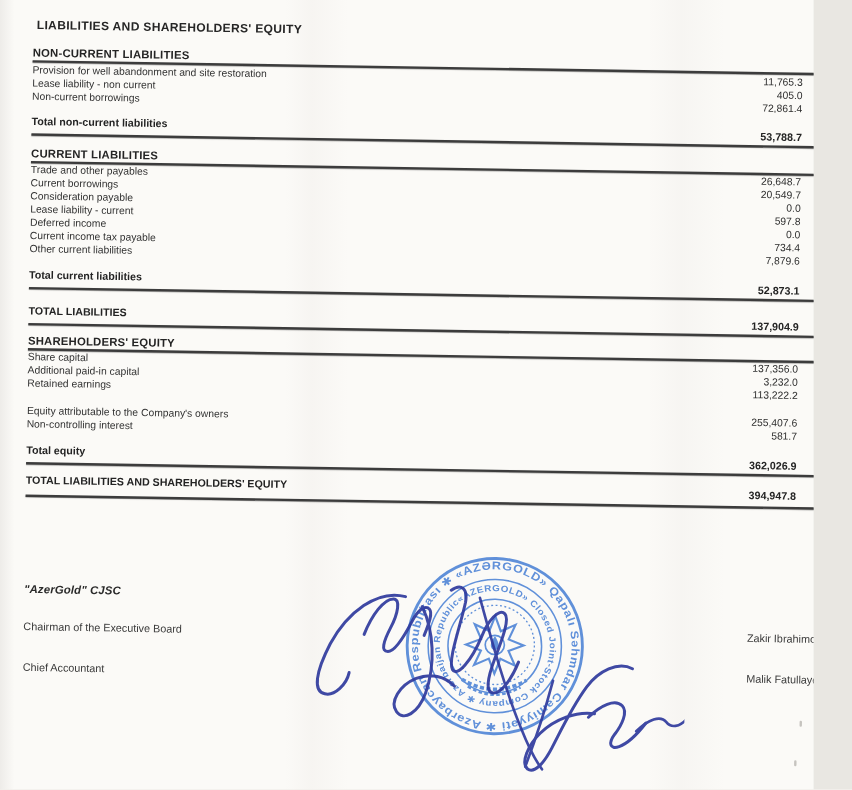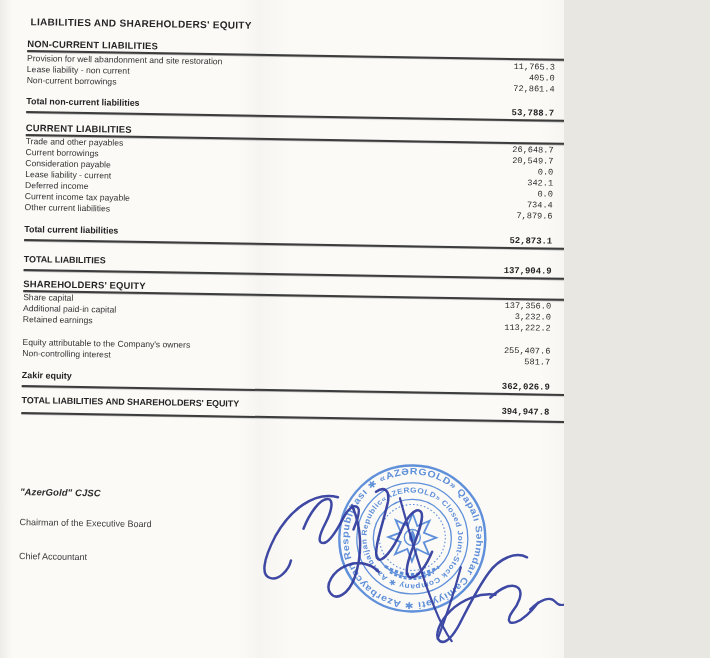--- a/index.html
+++ b/index.html
@@ -1,38 +1,38 @@
 <!DOCTYPE html>
 <html><head>
 <meta charset="utf-8">
 <style>
   html,body{margin:0;padding:0;}
   body{width:710px;height:658px;overflow:hidden;background:#e9e7e2;}
   .page{
-    position:relative;width:564px;height:658px;overflow:hidden;
+    position:relative;width:678px;height:658px;overflow:hidden;
     background-color:#fbfaf7;
     background-image:
       linear-gradient(90deg, rgba(120,112,106,.10) 0px, rgba(120,112,106,0) 12px),
       linear-gradient(90deg, rgba(188,176,170,0) 238px, rgba(188,176,170,.07) 260px, rgba(188,176,170,0) 290px),
       linear-gradient(90deg, rgba(175,165,160,0) 540px, rgba(175,165,160,.06) 568px, rgba(175,165,160,0) 604px);
     font-family:"Liberation Sans","DejaVu Sans",sans-serif;
     color:#2d2d2d;
   }
   .doc{position:absolute;inset:0;transform:rotate(0.93deg);transform-origin:20px 0;}
   .title{
     position:absolute;top:16px;left:31px;
     font-size:10px;font-weight:bold;letter-spacing:.3px;color:#262626;
   }
   .row{
     position:absolute;left:28px;right:8px;
     display:flex;justify-content:space-between;align-items:baseline;
     font-size:8.6px;line-height:9px;color:#333;
   }
   .row .lbl{white-space:nowrap;}
-  .row .val{white-space:nowrap;color:#2e2e2e;font-family:Liberation Mono, monospace;}
+  .row .val{white-space:nowrap;color:#2e2e2e;}
   .row.header .lbl{font-weight:bold;font-size:9.4px;letter-spacing:.2px;color:#242424;}
   .row.total .lbl,.row.total .val{font-weight:bold;font-size:8.9px;color:#242424;}
   .row.total .val{position:relative;top:3px;}
   .rule{
     position:absolute;left:28px;width:676px;height:1.5px;background:#3c3c3c;
     box-shadow:0 .6px .7px rgba(70,70,70,.45);
   }
   .company{
     position:absolute;left:28px;top:486px;
     font-size:9.5px;font-weight:bold;font-style:italic;color:#2a2a2a;letter-spacing:.1px;
@@ -90,21 +90,21 @@
     <div class="row item" style="top:148px">
       <span class="lbl">Current borrowings</span>
       <span class="val">20,549.7</span>
     </div>
     <div class="row item" style="top:159px">
       <span class="lbl">Consideration payable</span>
       <span class="val">0.0</span>
     </div>
     <div class="row item" style="top:170px">
       <span class="lbl">Lease liability - current</span>
-      <span class="val">342.1</span>
+      <span class="val">597.8</span>
     </div>
     <div class="row item" style="top:181px">
       <span class="lbl">Deferred income</span>
       <span class="val">0.0</span>
     </div>
     <div class="row item" style="top:192px">
       <span class="lbl">Current income tax payable</span>
       <span class="val">734.4</span>
     </div>
     <div class="row item" style="top:203px">
@@ -137,21 +137,21 @@
     </div>
     <div class="row item" style="top:338px">
       <span class="lbl">Equity attributable to the Company's owners</span>
       <span class="val">255,407.6</span>
     </div>
     <div class="row item" style="top:349px">
       <span class="lbl">Non-controlling interest</span>
       <span class="val">581.7</span>
     </div>
     <div class="row total" style="top:371px">
-      <span class="lbl">Zakir equity</span>
+      <span class="lbl">Total equity</span>
       <span class="val">362,026.9</span>
     </div>
     <div class="row total" style="top:396px">
       <span class="lbl">TOTAL LIABILITIES AND SHAREHOLDERS' EQUITY</span>
       <span class="val">394,947.8</span>
     </div>
 
     <div class="company">"AzerGold" CJSC</div>
     <div class="role" style="top:517px">Chairman of the Executive Board</div>
     <div class="role" style="top:551px">Chief Accountant</div>

